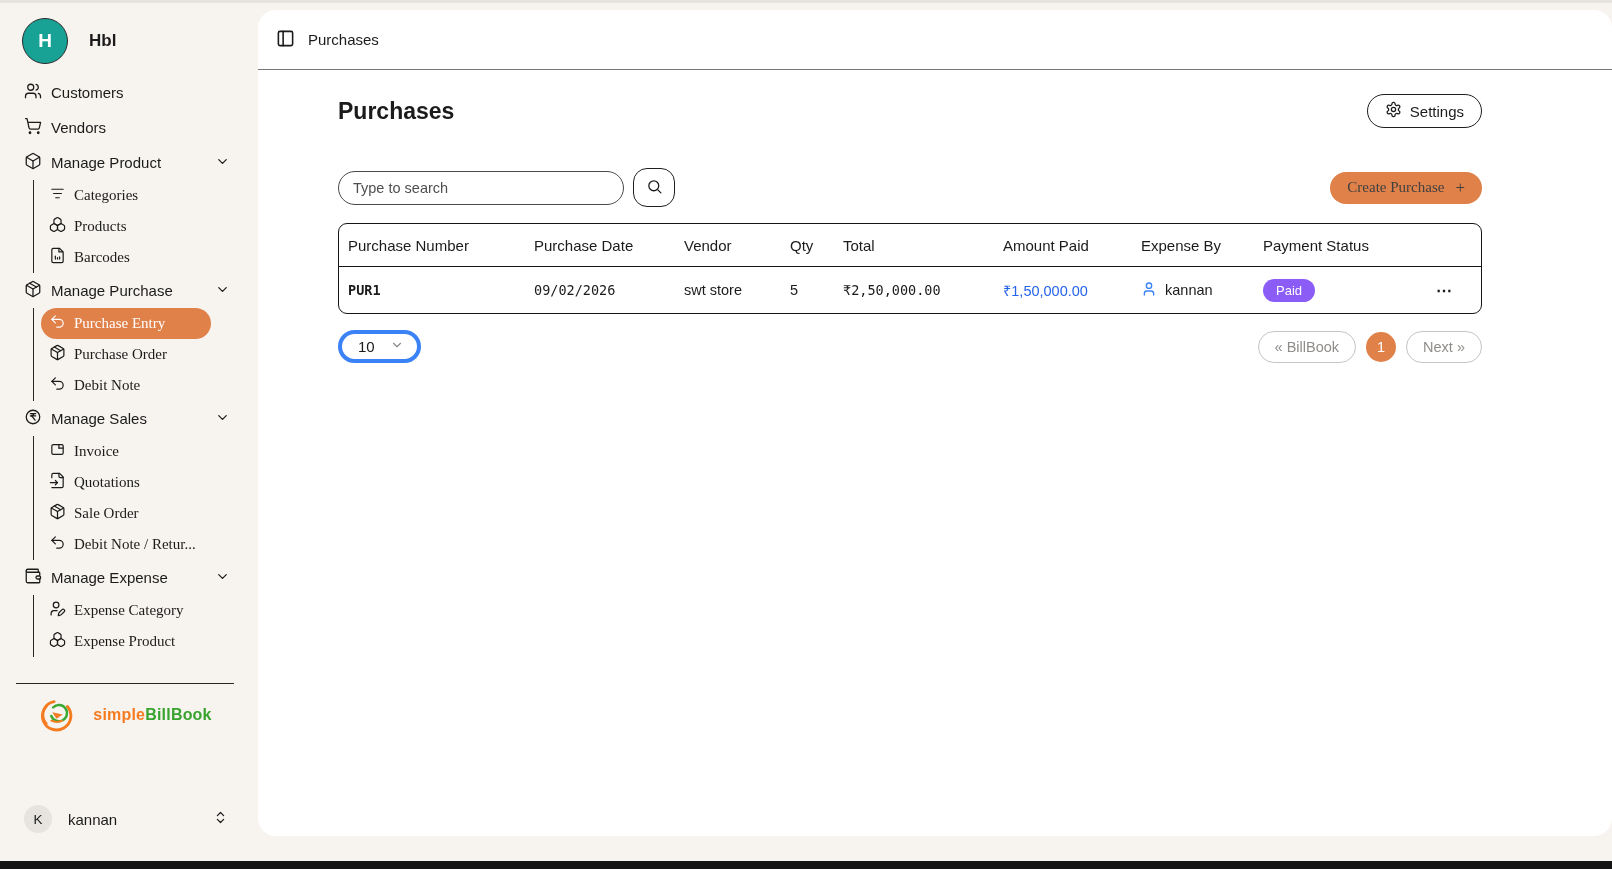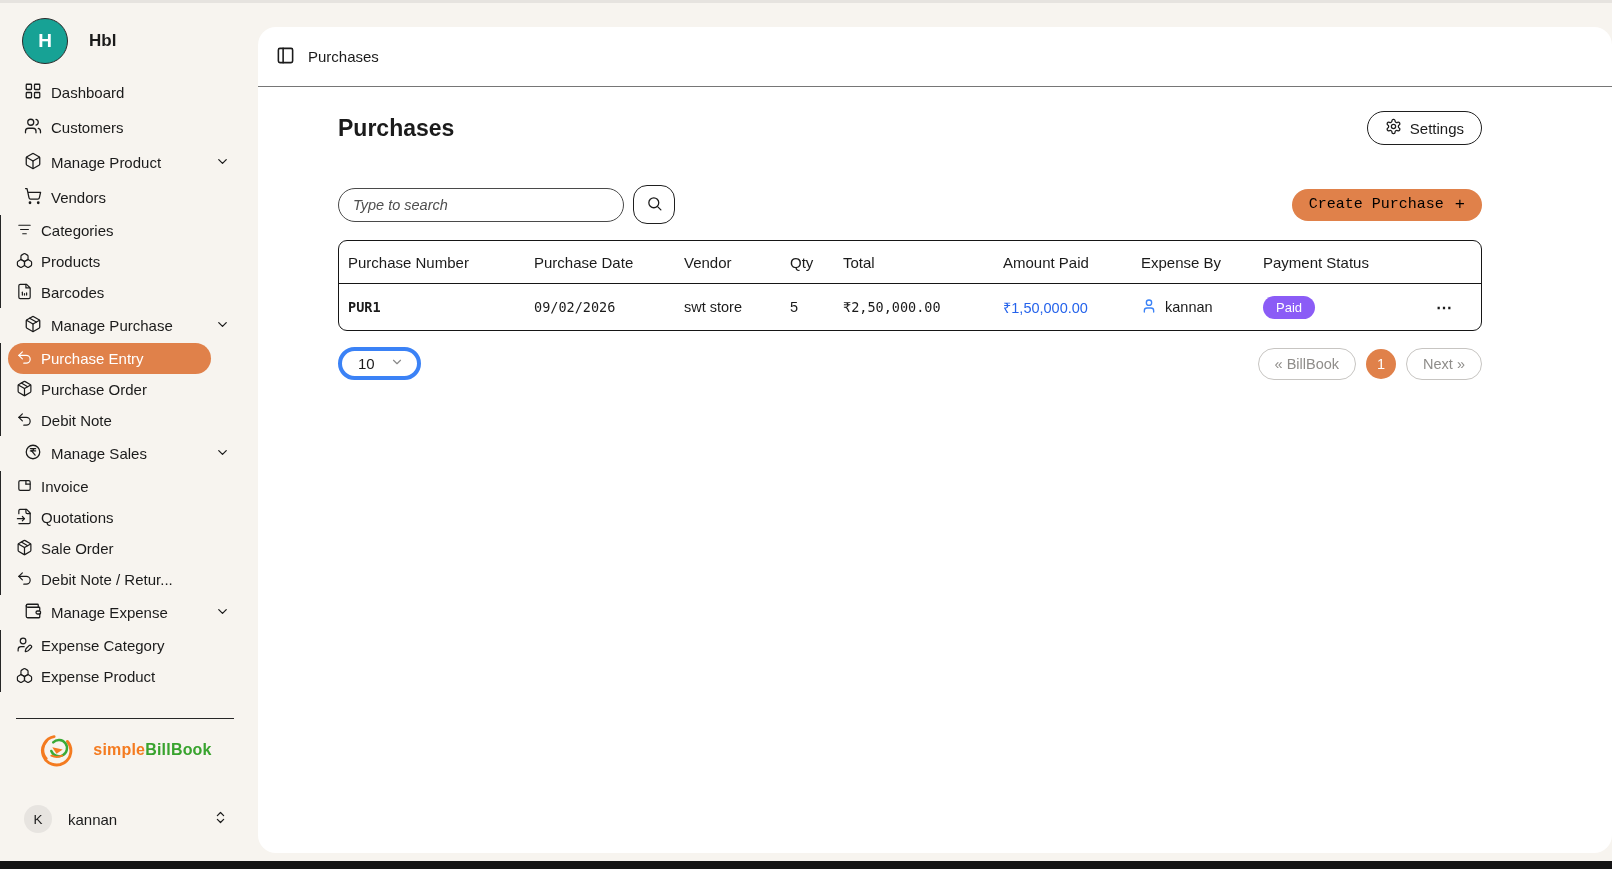--- a/index.html
+++ b/index.html
@@ -20,56 +20,56 @@
     display:flex; align-items:center; justify-content:center;
     font-size:19px; font-weight:700; border:1.5px solid #2b2b2b; flex:none;
   }
   .company-name { font-size:17px; font-weight:700; }
 
   .nav { margin-top:10px; font-size:15px; }
   .nav svg { width:18px; height:18px; stroke:#1b1b1b; fill:none; stroke-width:1.7; stroke-linecap:round; stroke-linejoin:round; flex:none; }
   .nav-item { display:flex; align-items:center; gap:9px; height:35px; padding:0 20px 0 24px; cursor:pointer; }
   .nav-item .chev { margin-left:auto; }
   .nav-item .chev svg { width:15px; height:15px; stroke-width:2; }
-  .nav-sub { border-left:1.6px solid #262626; }
+  .nav-sub { margin-left:33px; border-left:1.6px solid #262626;font-family:Liberation Serif, serif; }
   .sub-item { display:flex; align-items:center; gap:8px; height:31px; margin:0 39px 0 7px; padding-left:8px; border-radius:999px; cursor:pointer; }
   .sub-item svg { width:17px; height:17px; }
   .sub-item.active { background:#e0814a; color:#fff; }
   .sub-item.active svg { stroke:#fff; }
 
   .side-divider { border-top:1.6px solid #262626; margin:26px 16px 0 16px; }
   .brand { display:flex; align-items:center; justify-content:center; gap:17px; margin-top:12px; }
   .brand-mark { width:38px; height:38px; flex:none; }
   .brand-text { font-size:16px; font-weight:800; letter-spacing:.2px; }
   .brand-orange { color:#f47b20; }
   .brand-green { color:#38a32e; }
 
   .user-row { position:absolute; bottom:28px; left:24px; right:22px; display:flex; align-items:center; gap:16px; cursor:pointer; }
   .avatar { width:28px; height:28px; border-radius:50%; background:#e7e4e0; display:flex; align-items:center; justify-content:center; font-size:13.5px; flex:none; }
   .user-name { font-size:15px; }
   .updown { margin-left:auto; }
   .updown svg { width:15px; height:15px; stroke:#1b1b1b; fill:none; stroke-width:2; stroke-linecap:round; stroke-linejoin:round; }
 
   
-  .main-card { position:absolute; left:258px; top:10px; right:0; height:826px; background:#fff; border-radius:18px;margin-top:17px; }
+  .main-card { position:absolute; left:258px; top:10px; right:0; height:826px; background:#fff; border-radius:18px; }
   .topbar { display:flex; align-items:center; gap:13px; height:60px; padding-left:18px; border-bottom:1px solid #767676; font-size:15px; }
   .topbar svg { width:19px; height:19px; stroke:#1b1b1b; fill:none; stroke-width:2; stroke-linecap:round; stroke-linejoin:round; }
 
   .content { padding:0 130px 0 80px; }
   .title-row { margin-top:24px; display:flex; align-items:center; justify-content:space-between; }
   .page-title { font-size:23px; font-weight:700; }
   .settings-btn { display:flex; align-items:center; gap:8px; height:34px; padding:0 17px; border:1px solid #1f1f1f; border-radius:999px; background:#fff; font-size:15px; font-family:inherit; cursor:pointer; color:#1b1b1b; }
   .settings-btn svg { width:17px; height:17px; stroke:#1b1b1b; fill:none; stroke-width:1.8; stroke-linecap:round; stroke-linejoin:round; }
 
   .controls-row { margin-top:40px; display:flex; align-items:center; }
-  .search-input { width:286px; height:34px; border:1px solid #4a4a4a; border-radius:17px; padding:0 14px; font-size:14.5px; font-family:inherit; color:#1b1b1b; outline:none; background:#fff;font-style:italic; }
+  .search-input { width:286px; height:34px; border:1px solid #4a4a4a; border-radius:17px; padding:0 14px; font-size:14.5px; font-family:inherit; color:#1b1b1b; outline:none; background:#fff; }
   .search-input::placeholder { color:#4f4f4f; }
   .search-btn { margin-left:9px; width:42px; height:39px; border:1px solid #1f1f1f; border-radius:14px; background:#fff; display:flex; align-items:center; justify-content:center; cursor:pointer; }
   .search-btn svg { width:17px; height:17px; stroke:#1b1b1b; fill:none; stroke-width:1.8; stroke-linecap:round; }
-  .create-btn { margin-left:auto; display:flex; align-items:center; gap:11px; height:32px; padding:0 17px; background:#e0814a; color:#000000; border:none; border-radius:999px; font-size:15px; font-family:Liberation Mono, monospace; cursor:pointer; }
+  .create-btn { margin-left:auto; display:flex; align-items:center; gap:11px; height:32px; padding:0 17px; background:#e0814a; color:#404040; border:none; border-radius:999px; font-size:15px; font-family:Liberation Serif, serif; cursor:pointer; }
   .create-plus { font-size:17px; font-weight:400; }
 
   .table { margin-top:16px; border:1.5px solid #161616; border-radius:9px; overflow:hidden; background:#fff; }
   .trow { display:grid; grid-template-columns:186px 150px 106px 53px 160px 138px 122px 140px 1fr; align-items:center; }
   .thead { height:42px; font-size:15px; font-weight:500; }
   .tbody-row { height:47px; border-top:1.5px solid #161616; font-size:14.5px; }
   .cell { padding-left:9px; }
   .mono { font-family:"DejaVu Sans Mono", monospace; font-size:13.5px; }
   .bold { font-weight:700; }
   .amount-link { color:#2563eb; cursor:pointer; }
@@ -93,55 +93,46 @@
 
   <div class="sidebar">
     <div class="side-logo">
       <div class="logo-circle">H</div>
       <div class="company-name">Hbl</div>
     </div>
 
     <div class="nav">
       <div class="nav-item">
         <span><svg viewBox="0 0 24 24">
-              <rect x="3" y="3" width="7" height="7" rx="1"></rect>
-              <rect x="14" y="3" width="7" height="7" rx="1"></rect>
-              <rect x="3" y="14" width="7" height="7" rx="1"></rect>
-              <rect x="14" y="14" width="7" height="7" rx="1"></rect>
-            </svg></span>
-        <span>Dashboard</span>
-      </div>
-      <div class="nav-item">
-        <span><svg viewBox="0 0 24 24">
               <path d="M16 21v-2a4 4 0 0 0-4-4H6a4 4 0 0 0-4 4v2"></path>
               <circle cx="9" cy="7" r="4"></circle>
               <path d="M22 21v-2a4 4 0 0 0-3-3.87"></path>
               <path d="M16 3.13a4 4 0 0 1 0 7.75"></path>
             </svg></span>
         <span>Customers</span>
       </div>
       <div class="nav-item">
         <span><svg viewBox="0 0 24 24">
+              <circle cx="8" cy="21" r="1"></circle>
+              <circle cx="19" cy="21" r="1"></circle>
+              <path d="M2.05 2.05h2l2.66 12.42a2 2 0 0 0 2 1.58h9.78a2 2 0 0 0 1.95-1.57l1.65-7.43H5.12"></path>
+            </svg></span>
+        <span>Vendors</span>
+      </div>
+
+      <div class="nav-item">
+        <span><svg viewBox="0 0 24 24">
               <path d="M21 8a2 2 0 0 0-1-1.73l-7-4a2 2 0 0 0-2 0l-7 4A2 2 0 0 0 3 8v8a2 2 0 0 0 1 1.73l7 4a2 2 0 0 0 2 0l7-4A2 2 0 0 0 21 16Z"></path>
               <path d="m3.3 7 8.7 5 8.7-5"></path>
               <path d="M12 22V12"></path>
             </svg></span>
         <span>Manage Product</span>
         <span class="chev"><svg viewBox="0 0 24 24">
               <path d="m6 9 6 6 6-6"></path>
             </svg></span>
-      </div>
-
-      <div class="nav-item">
-        <span><svg viewBox="0 0 24 24">
-              <circle cx="8" cy="21" r="1"></circle>
-              <circle cx="19" cy="21" r="1"></circle>
-              <path d="M2.05 2.05h2l2.66 12.42a2 2 0 0 0 2 1.58h9.78a2 2 0 0 0 1.95-1.57l1.65-7.43H5.12"></path>
-            </svg></span>
-        <span>Vendors</span>
       </div>
       <div class="nav-sub">
         <div class="sub-item">
           <span><svg viewBox="0 0 24 24">
                 <path d="M4 6h16"></path>
                 <path d="M6.5 12h11"></path>
                 <path d="M9.5 18h5"></path>
               </svg></span>
           <span>Categories</span>
         </div>

